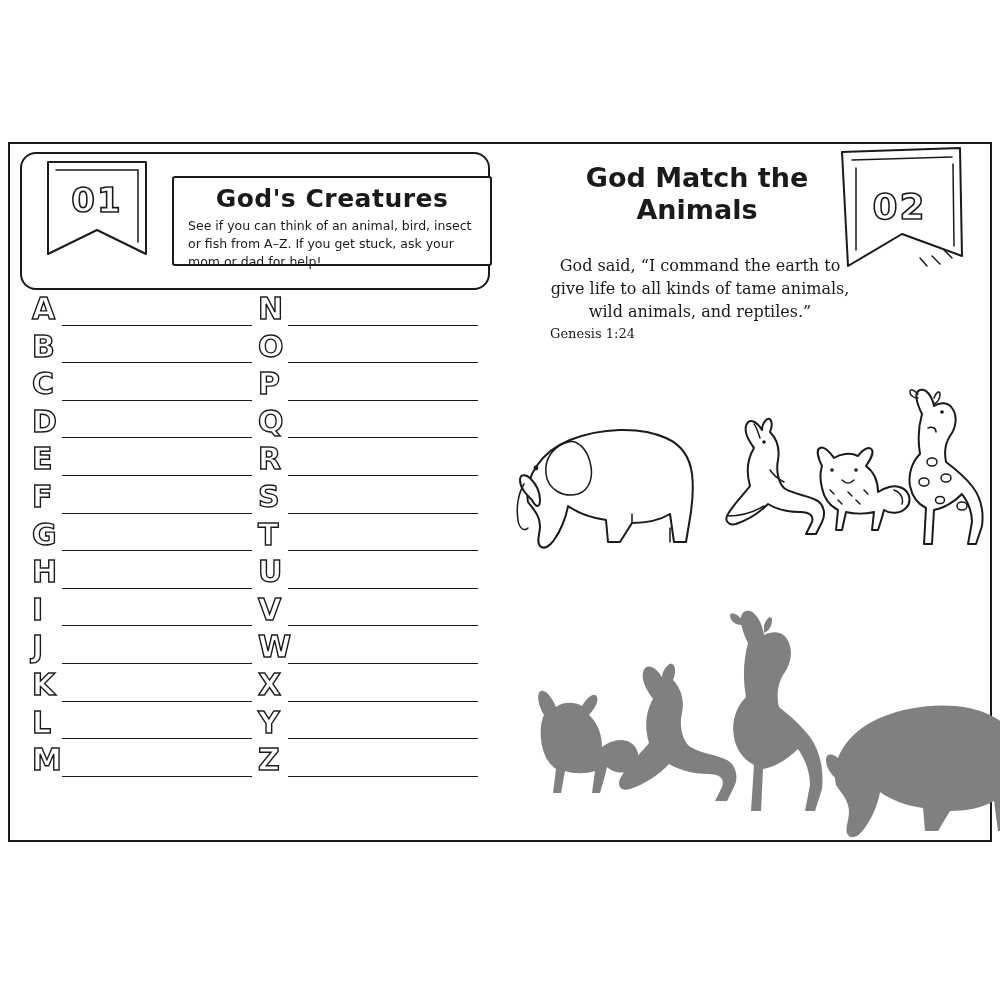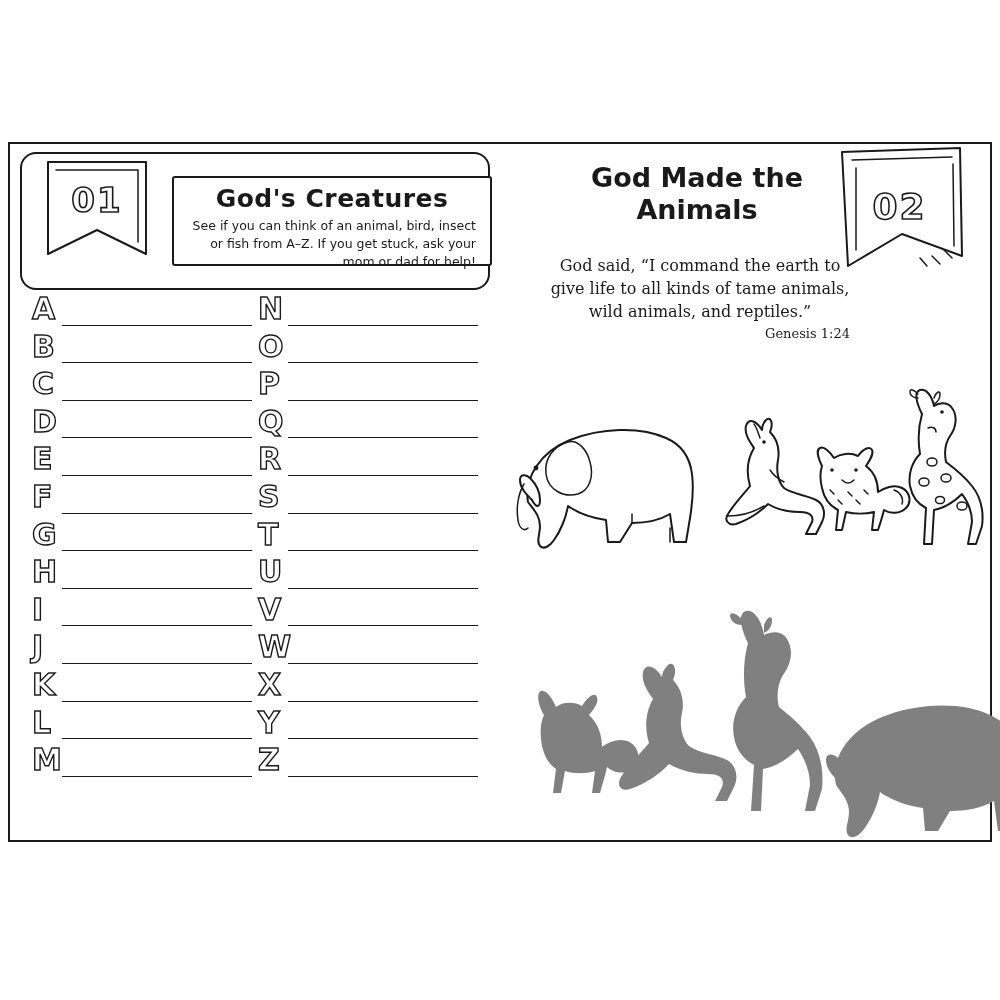--- a/index.html
+++ b/index.html
@@ -80,21 +80,21 @@
   }
   .left-title {
     text-align: center;
     font-size: 25px;
     font-weight: bold;
     letter-spacing: 0.5px;
     color: #1a1a1a;
   }
   .left-sub {
     margin: 4px 14px 0 14px;
-    text-align: right;
+    text-align: left;
     font-size: 12.5px;
     line-height: 1.45;
     color: #1a1a1a;
   }
 
   
   .alpha-col {
     position: absolute;
     top: 152px;
   }
@@ -155,21 +155,21 @@
     font-size: 16px;
     line-height: 1.45;
     font-family: "DejaVu Serif", serif;
     color: #1a1a1a;
   }
   .verse-ref {
     position: absolute;
     left: 48px;
     top: 182px;
     width: 300px;
-    text-align: right;
+    text-align: left;
     font-size: 13px;
     font-family: "DejaVu Serif", serif;
     color: #1a1a1a;
   }
   .instruction {
     position: absolute;
     left: 52px;
     top: 237px;
     font-size: 15.5px;
     color: #1a1a1a;
@@ -334,21 +334,21 @@
         </div>
       <div class="alpha-row">
           <span class="alpha-letter">Z</span>
           <span class="alpha-line"></span>
         </div>
     </div>
   </div>
 
   <div id="right-page">
 
-    <div class="right-title">God Made the Animals</div>
+    <div class="right-title">God Match the Animals</div>
     <div class="verse">God said, “I command the earth to give life to all kinds of tame animals, wild animals, and reptiles.”</div>
     <div class="verse-ref">Genesis 1:24</div>
 
     <div class="ribbon-right">
       <svg width="135" height="145" viewBox="0 0 135 145" aria-hidden="true">
         <path class="ol" d="M10 6 L128 2 L130 110 L70 88 L16 120 Z"></path>
         <path class="ol-thin" d="M20 14 L120 11"></path>
         <path class="ol-thin" d="M121 18 L122 100"></path>
         <path class="ol-thin" d="M24 22 L24 104"></path>
         <path class="ol-thin" d="M112 104 L120 112 M100 110 L108 118 M88 112 L95 120"></path>

